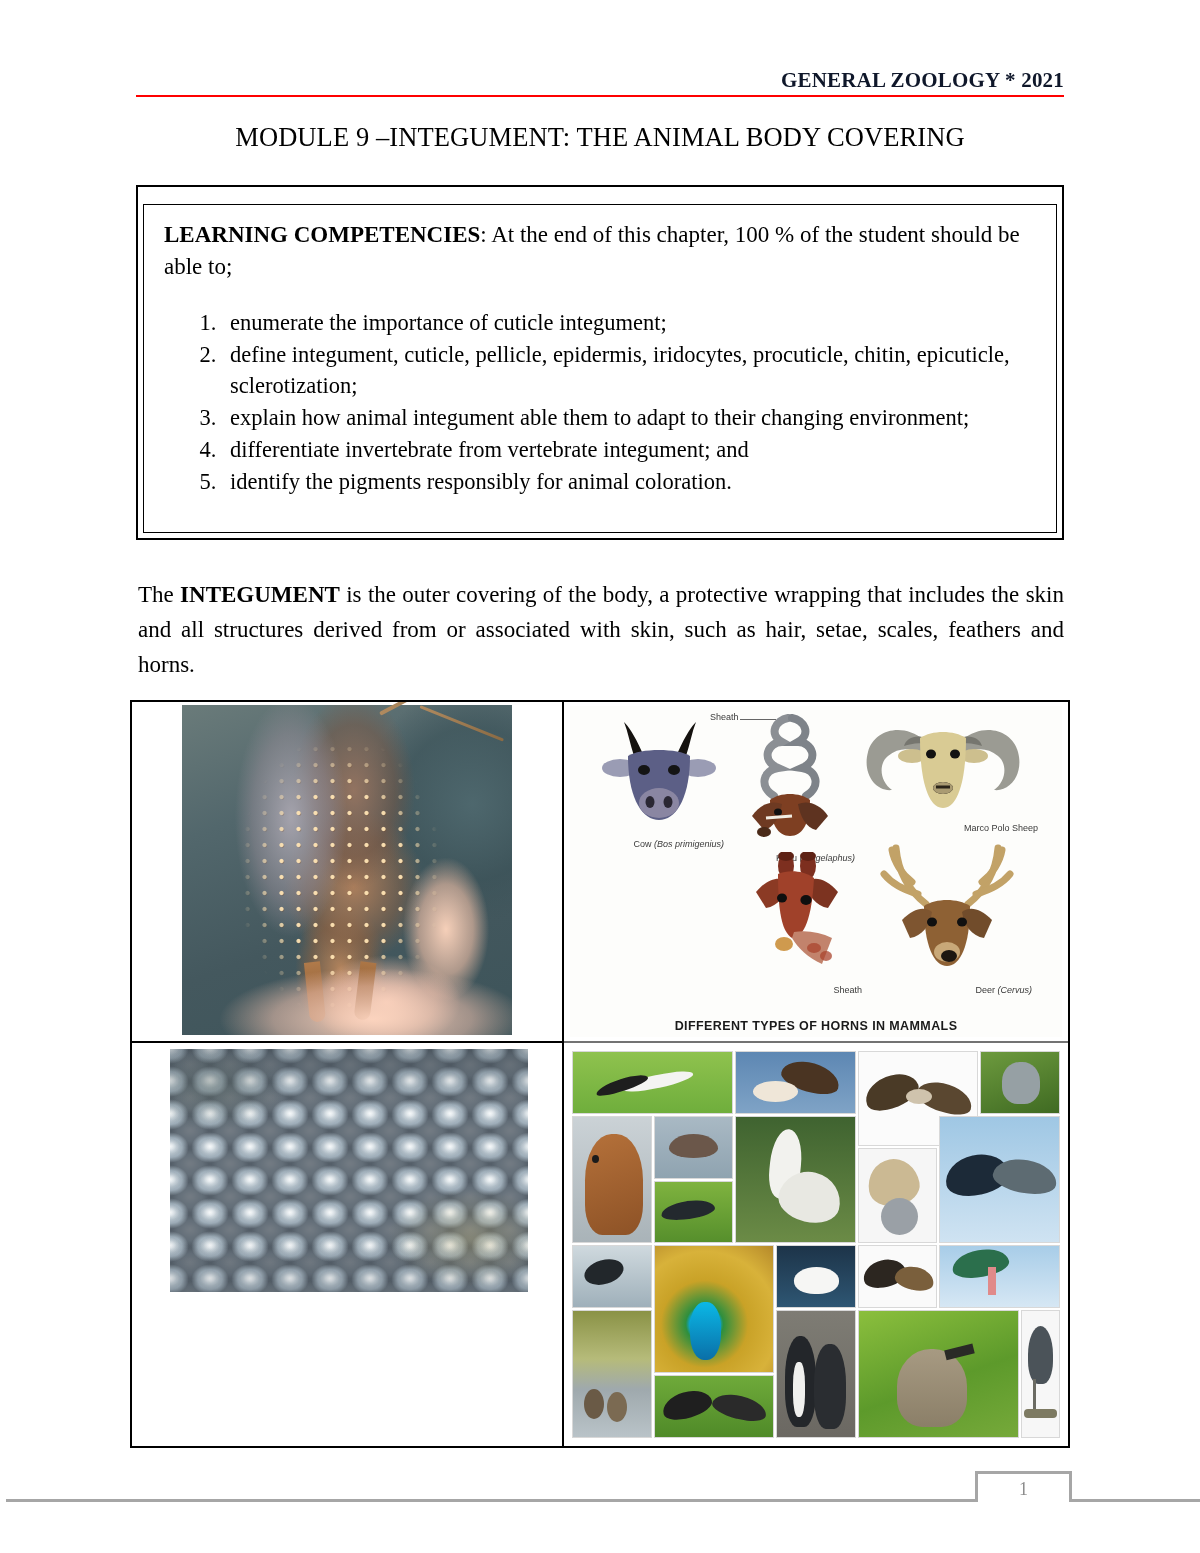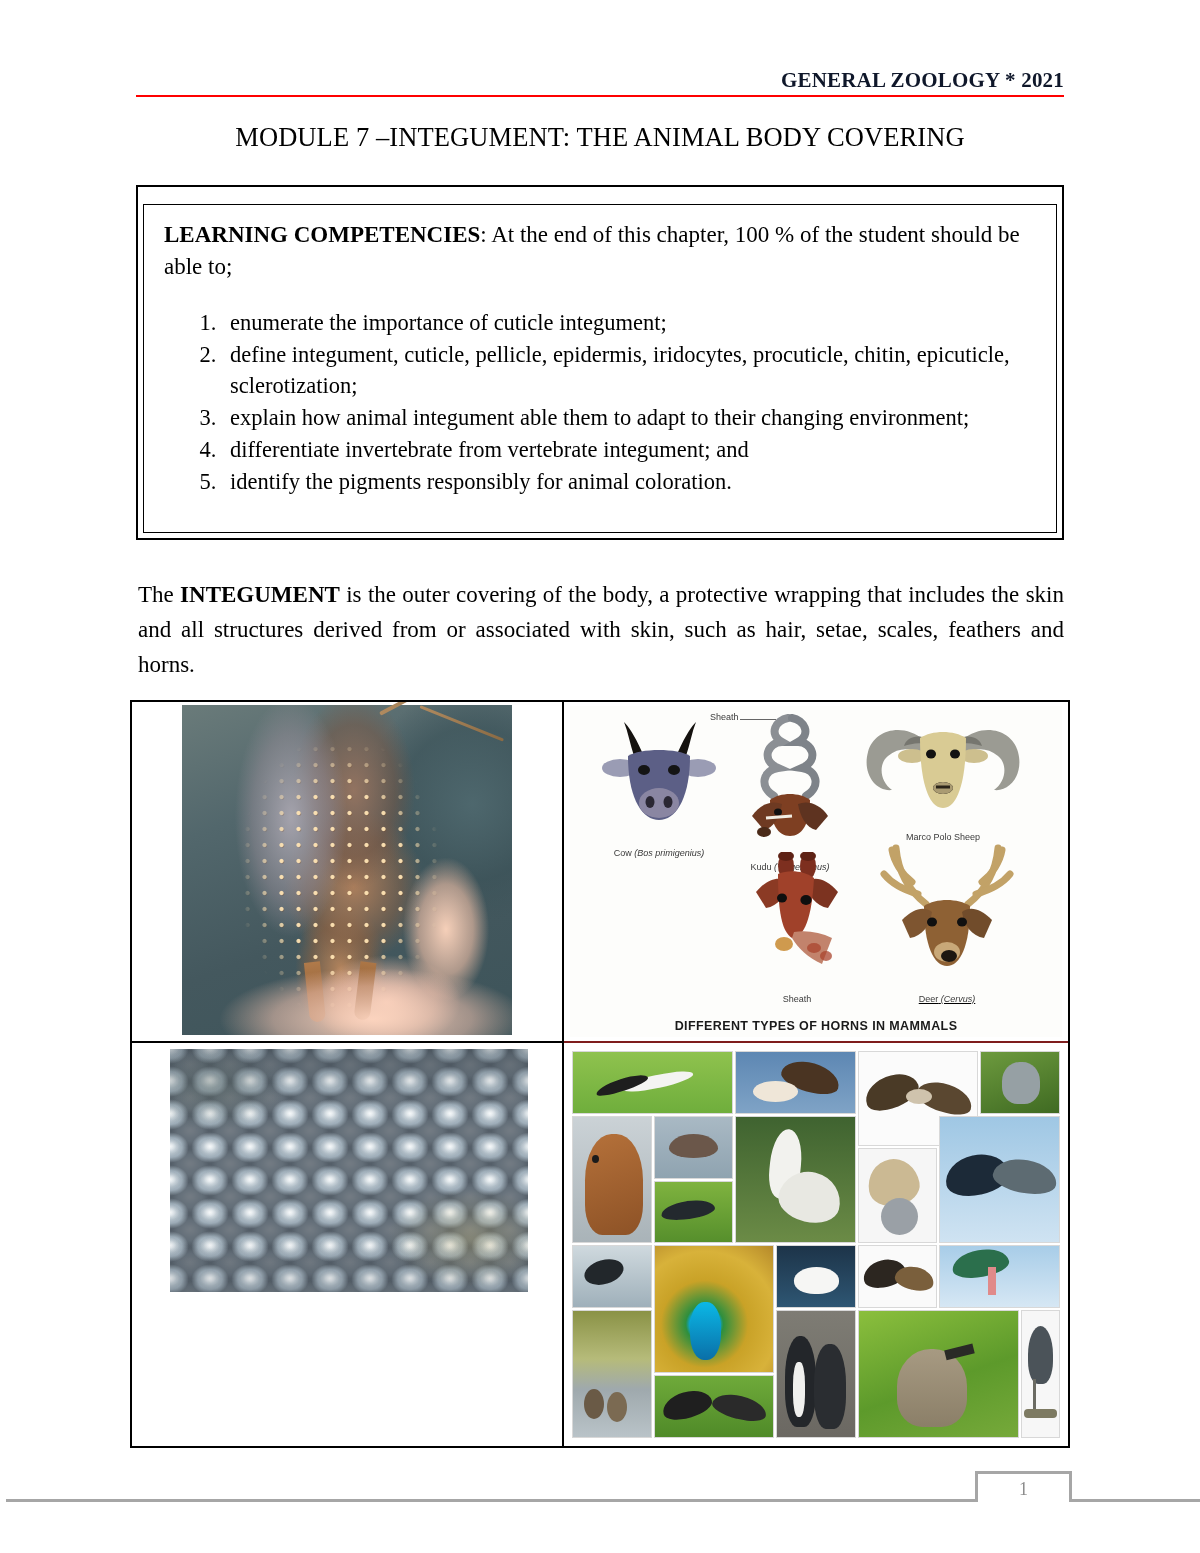--- a/index.html
+++ b/index.html
@@ -126,21 +126,21 @@
     grid-template-rows: 341px 1fr;
     background: #fff;
   }
   .cell {
     position: relative;
     box-sizing: border-box;
     overflow: hidden;
     background: #fff;
   }
   .cell-tl { border-right: 2px solid #000; border-bottom: 2px solid #000; }
-  .cell-tr { border-bottom: 2px solid #7f1d1d; }
+  .cell-tr { border-bottom: 2px solid #737373; }
   .cell-bl { border-right: 2px solid #000; }
 
   
   .crust-photo {
     position: absolute;
     left: 50px;
     top: 3px;
     width: 330px;
     height: 330px;
     background:
@@ -186,21 +186,22 @@
   }
   .horn-item {
     position: absolute;
     text-align: center;
   }
   .horn-label {
     font-family: "Liberation Sans", "DejaVu Sans", sans-serif;
     font-size: 9px;
     color: #3a3a3a;
     white-space: nowrap;
-    margin-top: 18px;
+    margin-top: 9px;
+    text-align: right;
   }
   .horn-label i { font-style: italic; }
   .lead-label {
     position: absolute;
     font-family: "Liberation Sans", "DejaVu Sans", sans-serif;
     font-size: 9px;
     color: #3a3a3a;
     white-space: nowrap;
   }
   .horns-caption {
@@ -316,21 +317,21 @@
   }
 </style>
 </head>
 <body>
 
 <div class="page-header">
   <div class="header-text">GENERAL ZOOLOGY * 2021</div>
   <div class="header-rule"></div>
 </div>
 
-<div class="doc-title">MODULE 7 –INTEGUMENT: THE ANIMAL BODY COVERING</div>
+<div class="doc-title">MODULE 9 –INTEGUMENT: THE ANIMAL BODY COVERING</div>
 
 <div class="lc-box">
   <div class="lc-inner">
     <p class="lc-intro"><b>LEARNING COMPETENCIES</b><span>: At the end of this chapter, 100 % of the student should be able to;</span></p>
     <ol class="lc-list">
       <li>enumerate the importance of cuticle integument;</li>
       <li>define integument, cuticle, pellicle, epidermis, iridocytes, procuticle, chitin, epicuticle, sclerotization;</li>
       <li>explain how animal integument able them to adapt to their changing environment;</li>
       <li>differentiate invertebrate from vertebrate integument; and</li>
       <li>identify the pigments responsibly for animal coloration.</li>
@@ -423,21 +424,21 @@
             <path d="M56 86 C62 96 72 106 86 112 L96 86 C84 80 70 78 58 80 Z" fill="#c2836c"></path>
             <ellipse cx="46" cy="46" rx="5" ry="4.6" fill="#0f0f0f"></ellipse>
             <ellipse cx="70" cy="48" rx="5.6" ry="5" fill="#0f0f0f"></ellipse>
             <ellipse cx="48" cy="92" rx="9" ry="7" fill="#cf9a4e"></ellipse>
             <ellipse cx="78" cy="96" rx="7" ry="5" fill="#a9442d" opacity="0.75"></ellipse>
             <ellipse cx="90" cy="104" rx="6" ry="5" fill="#a9442d" opacity="0.75"></ellipse>
           </svg>
           <div class="horn-label">Sheath</div>
         </div>
 
-        <div class="horn-item" style="left:292px;top:128px;width:170px;text-decoration:underline;">
+        <div class="horn-item" style="left:292px;top:128px;width:170px;">
           <svg class="head-svg" width="166" height="142" viewBox="0 0 166 142">
             <g stroke="#c2a267" stroke-width="7" fill="none" stroke-linecap="round">
               <path d="M62 70 C44 56 34 36 32 14"></path>
               <path d="M54 60 C40 56 28 50 20 40"></path>
               <path d="M48 48 C38 40 30 28 28 16"></path>
               <path d="M104 70 C122 56 132 36 134 14"></path>
               <path d="M112 60 C126 56 138 50 146 40"></path>
               <path d="M118 48 C128 40 136 28 138 16"></path>
             </g>
             <path d="M60 72 C60 112 70 132 83 132 C96 132 106 112 106 72 C94 64 72 64 60 72 Z" fill="#8e6134"></path>

